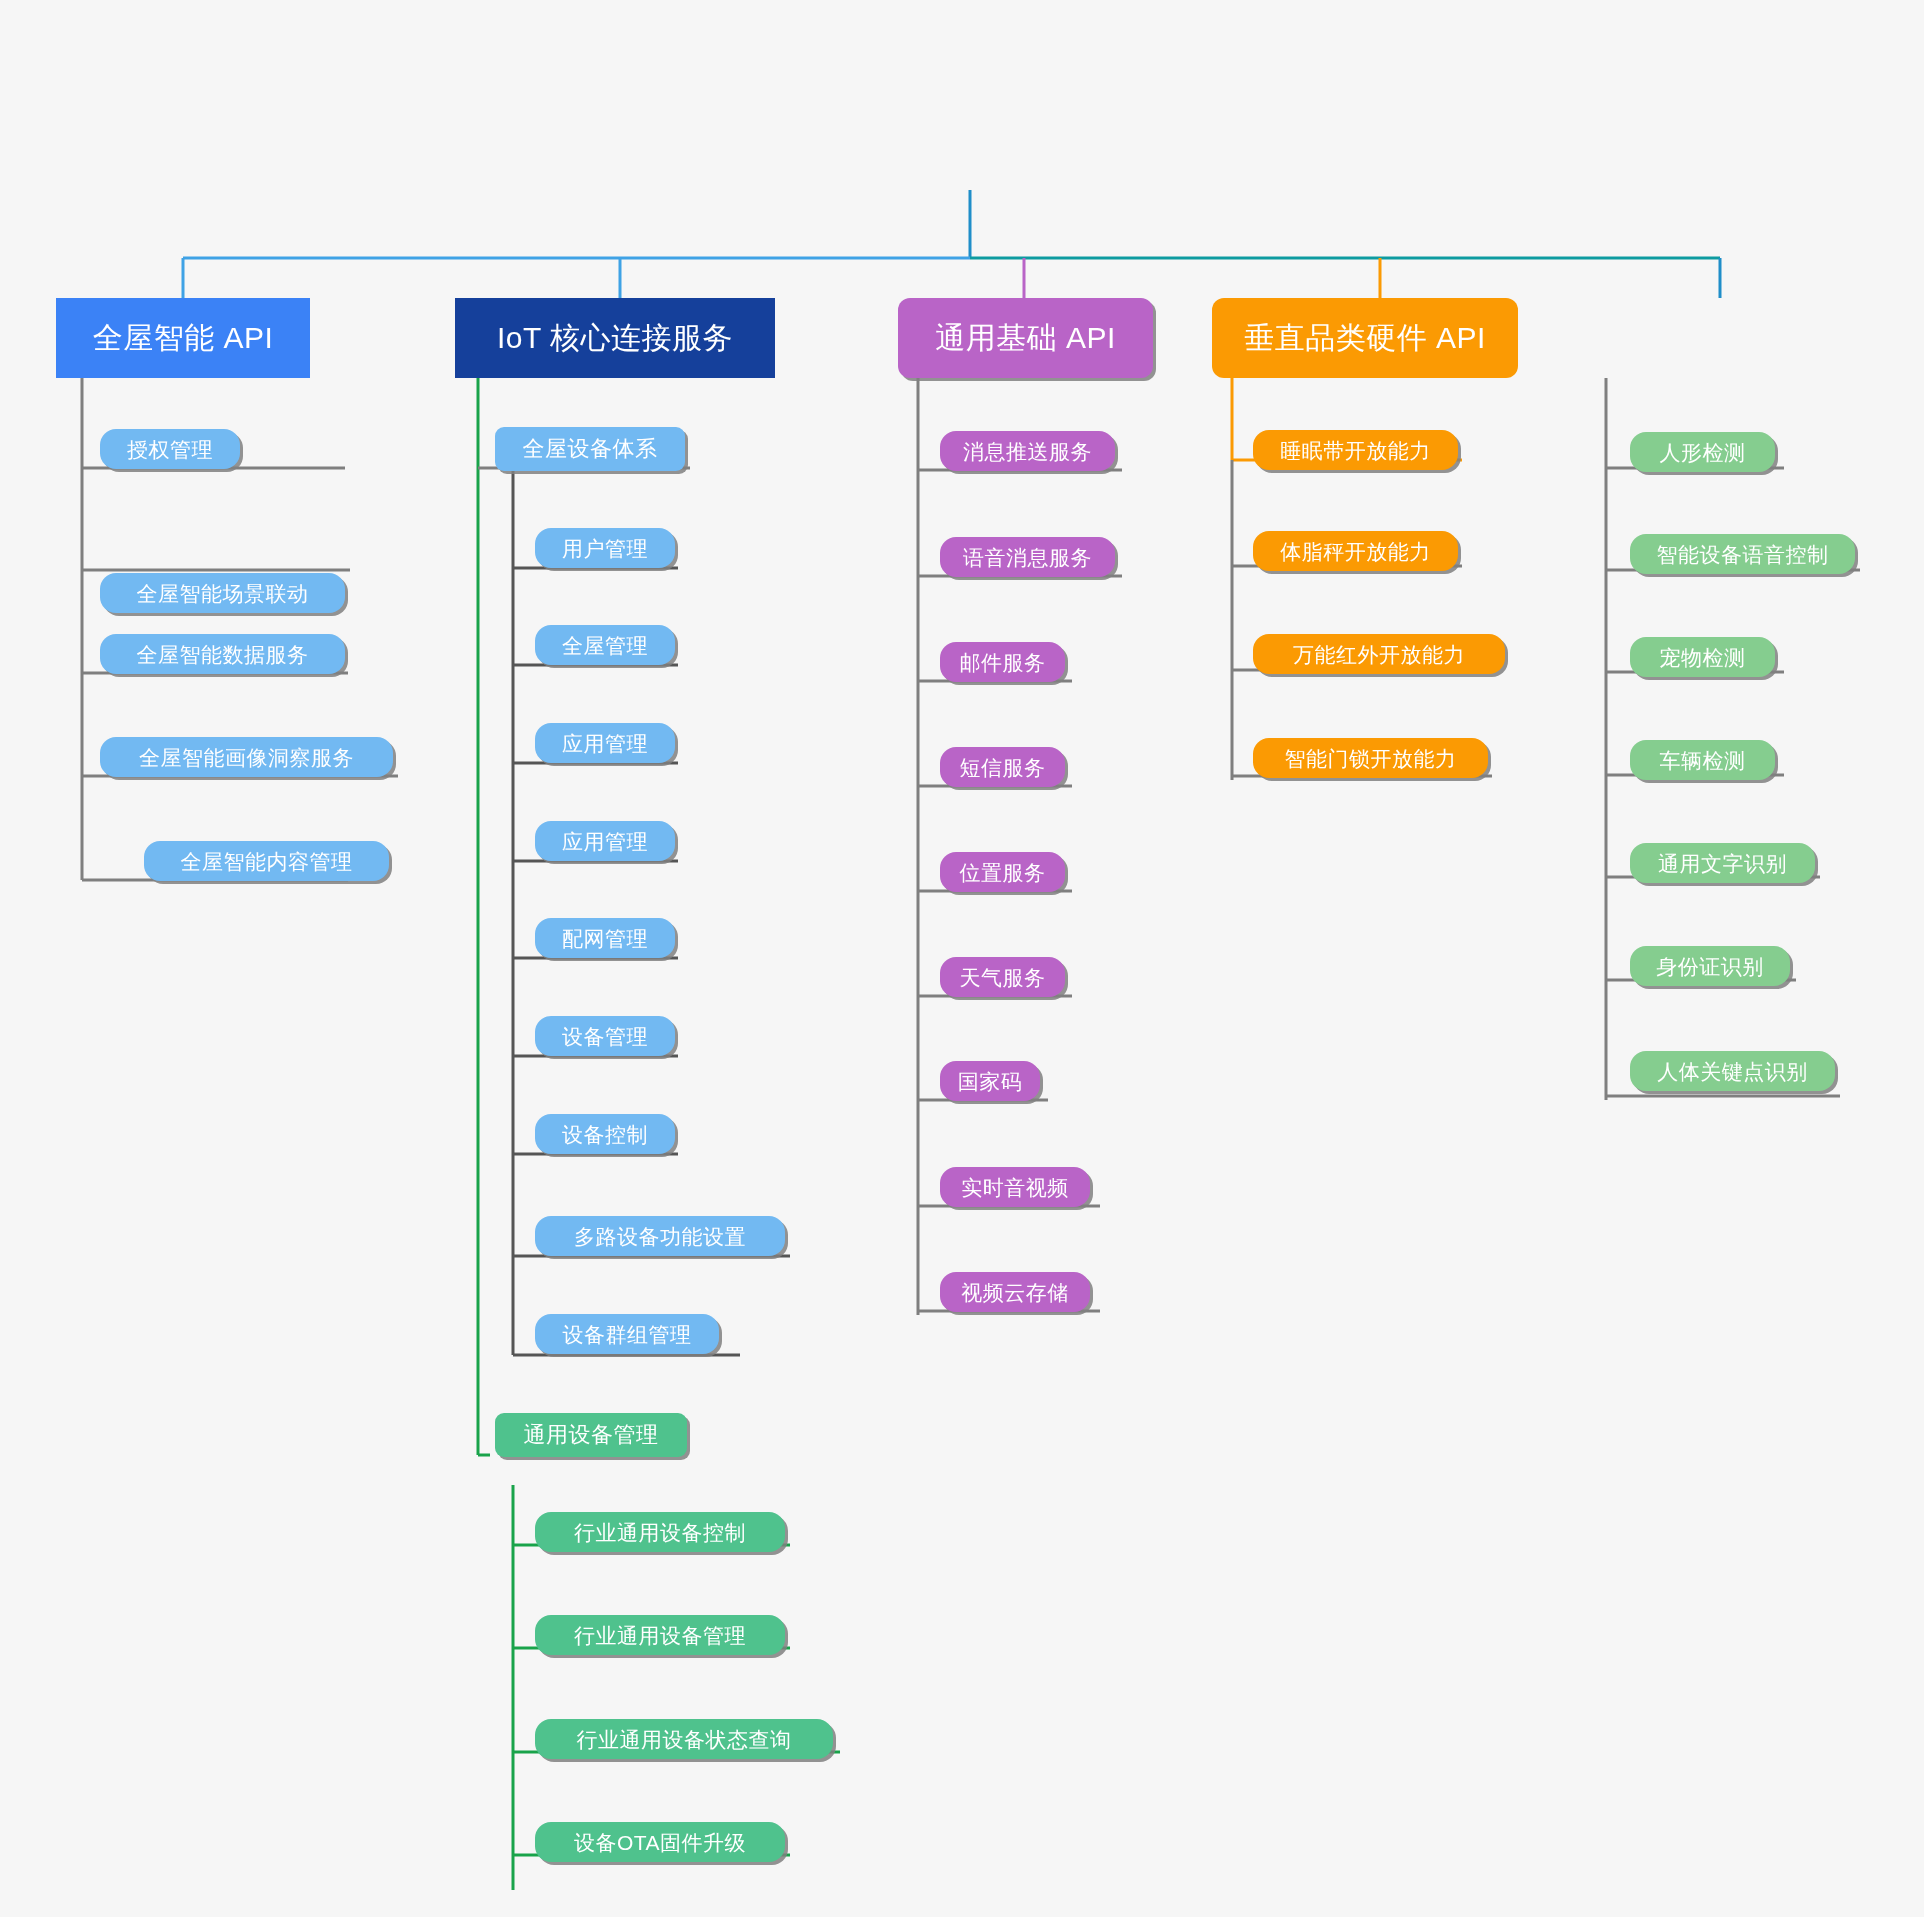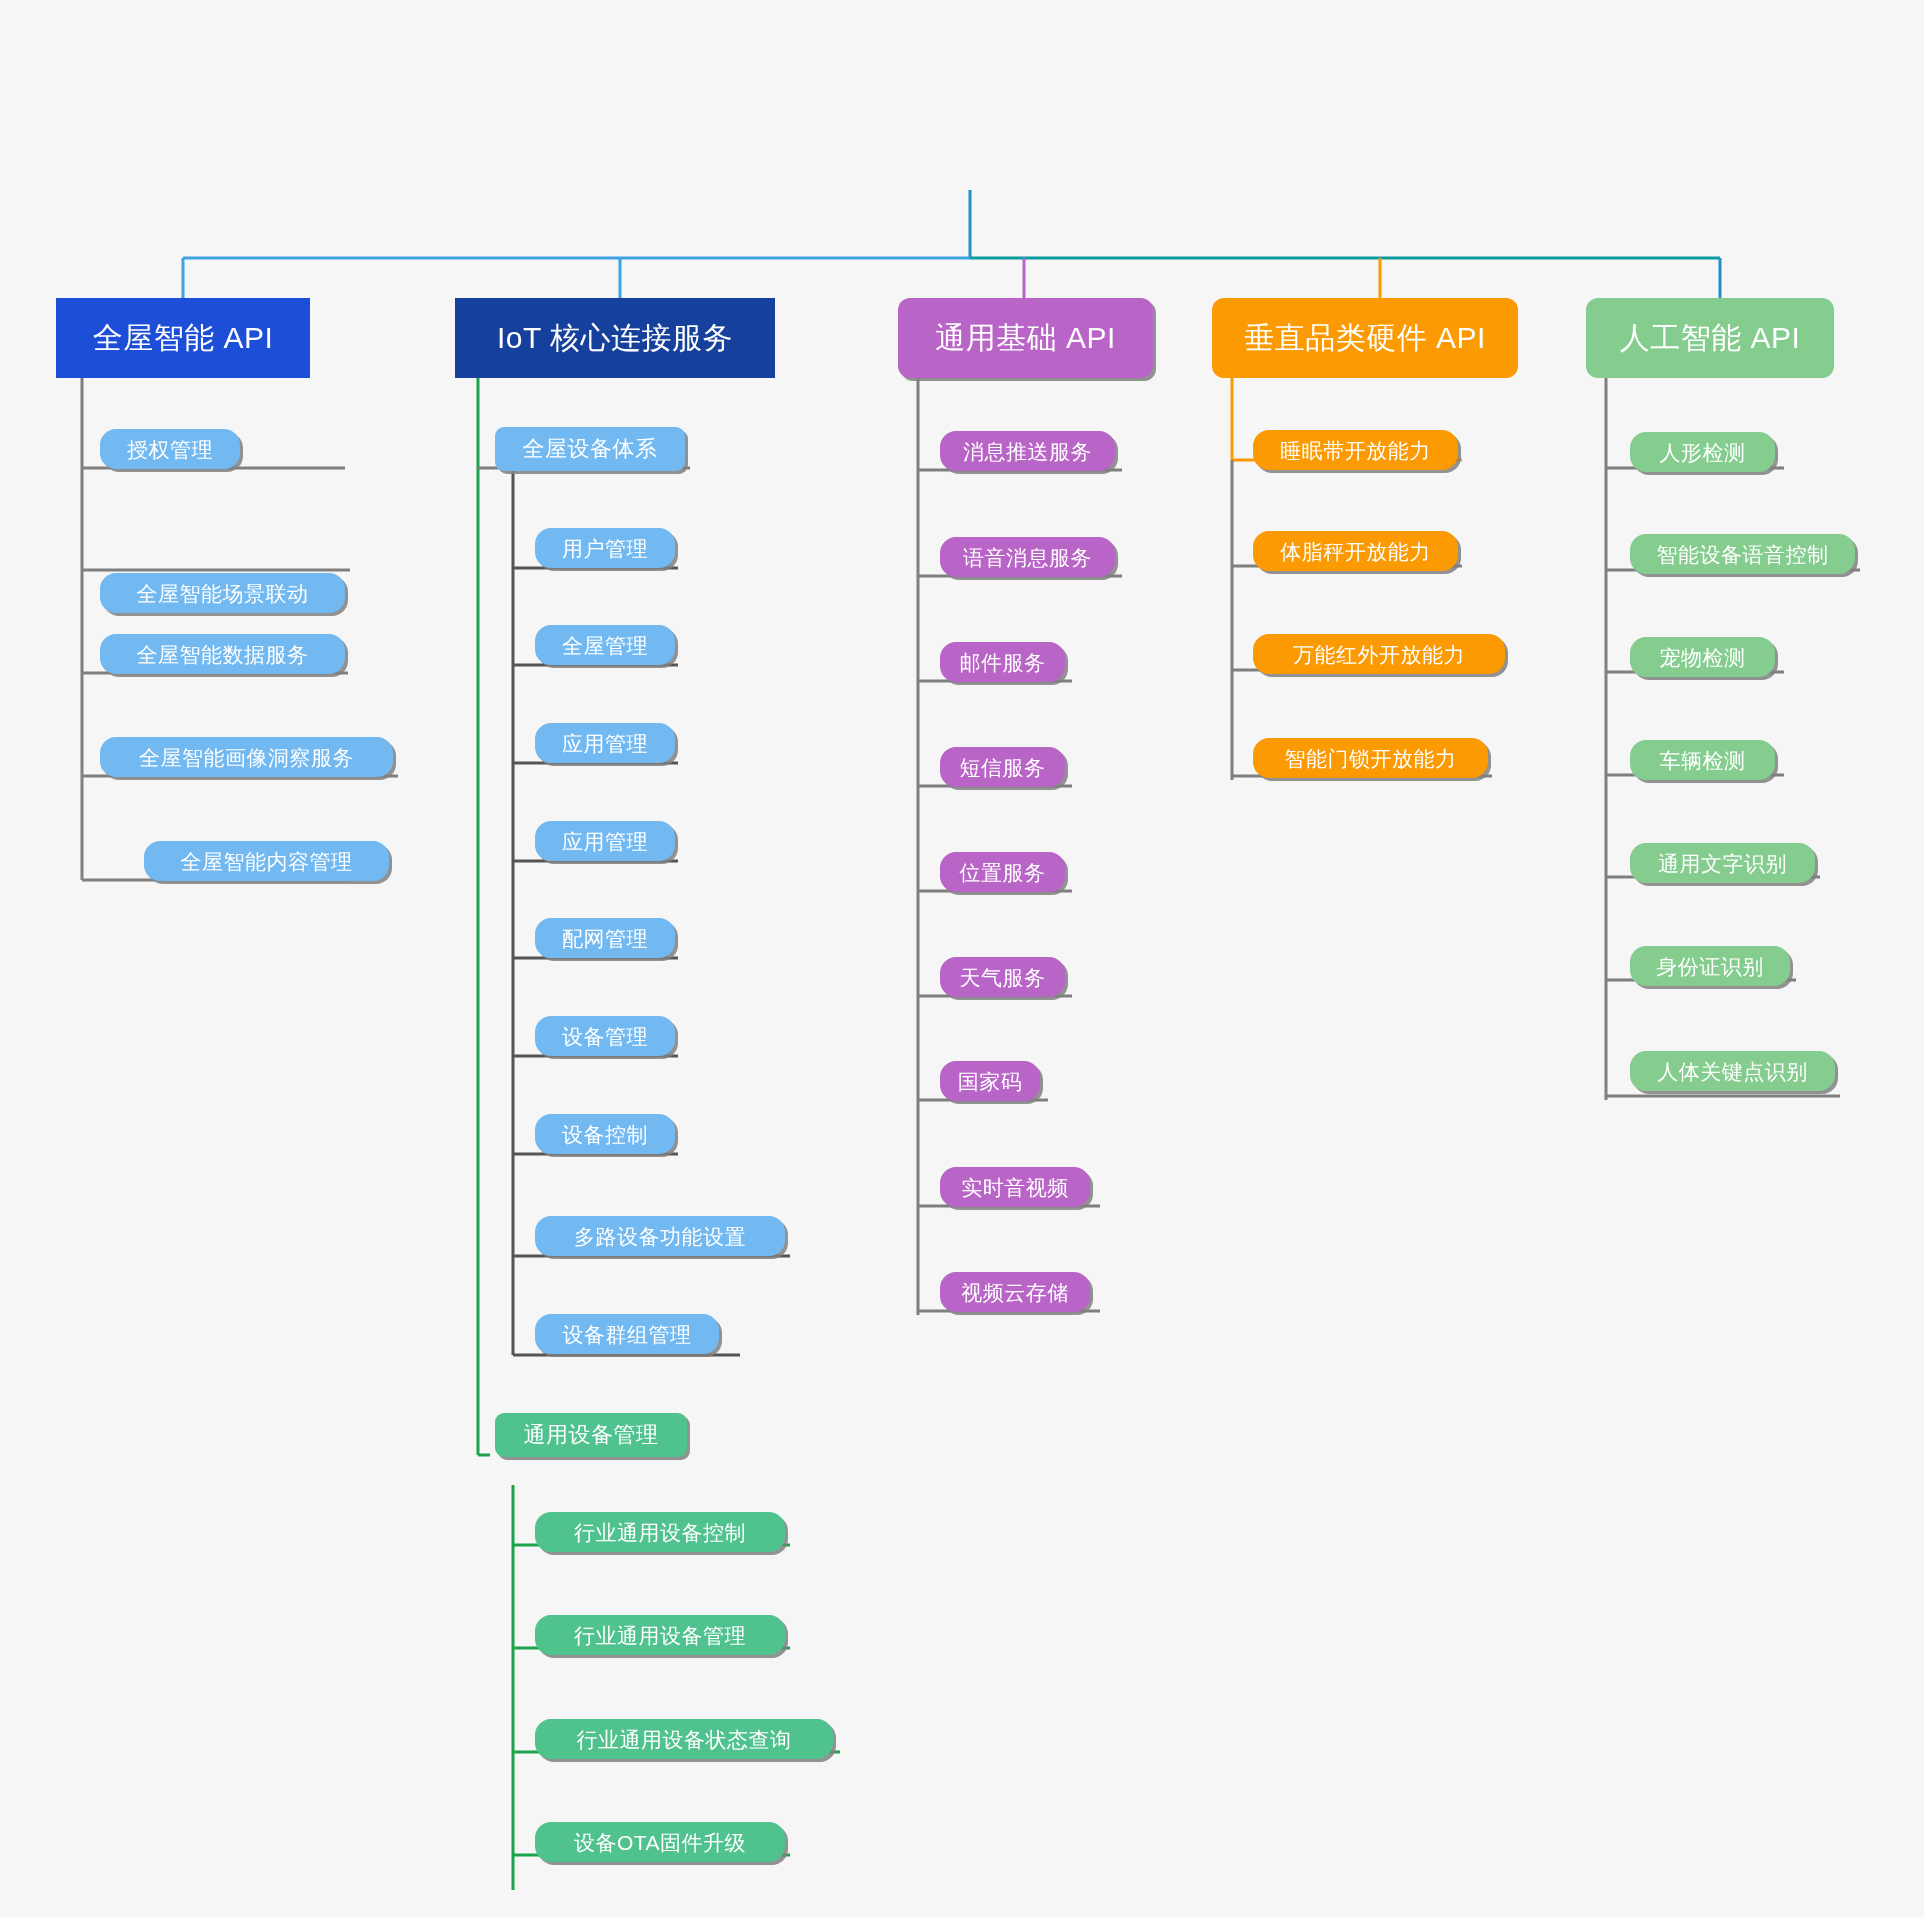--- a/index.html
+++ b/index.html
@@ -45,21 +45,21 @@
     border-radius: 0;
     padding: 0 28px;
   }
   
   .n-l2 {
     font-size: 30px;
     padding: 0 24px;
   }
   .n-l2.sq      { border-radius: 0; }
   .n-l2.round   { border-radius: 12px; }
-  .c-lightblue  { background: #1d4ed8; }
+  .c-lightblue  { background: #3b82f6; }
   .c-navy       { background: #15409b; }
   .c-purple     { background: #b964c7; }
   .c-orange     { background: #fb9a03; }
   .c-green      { background: #85cd8f; }
   .c-blue       { background: #72b9f2; }
   .c-midgreen   { background: #4fc28d; }
   .shadowed {
     box-shadow: 3px 3px 0 0 rgba(128,128,128,0.85);
   }
   
@@ -163,23 +163,20 @@
   </div>
 
   <div class="node n-l2 round c-purple shadowed" style="left:898px; top:298px; width:255px; height:80px;">
     <span>通用基础 API</span>
   </div>
 
   <div class="node n-l2 round c-orange" style="left:1212px; top:298px; width:306px; height:80px;">
     <span>垂直品类硬件 API</span>
   </div>
 
-  <div class="node n-l2 round c-green" style="left:1586px; top:298px; width:248px; height:80px;">
-    <span>人工智能 API</span>
-  </div>
 
   <div class="node n-leaf c-blue shadowed" style="left:100px; top:429px; width:140px;">
     <span>授权管理</span>
   </div>
   <div class="node n-leaf c-blue shadowed" style="left:100px; top:531px; width:245px;margin-top:42px;">
     <span>全屋智能场景联动</span>
   </div>
   <div class="node n-leaf c-blue shadowed" style="left:100px; top:634px; width:245px;">
     <span>全屋智能数据服务</span>
   </div>

